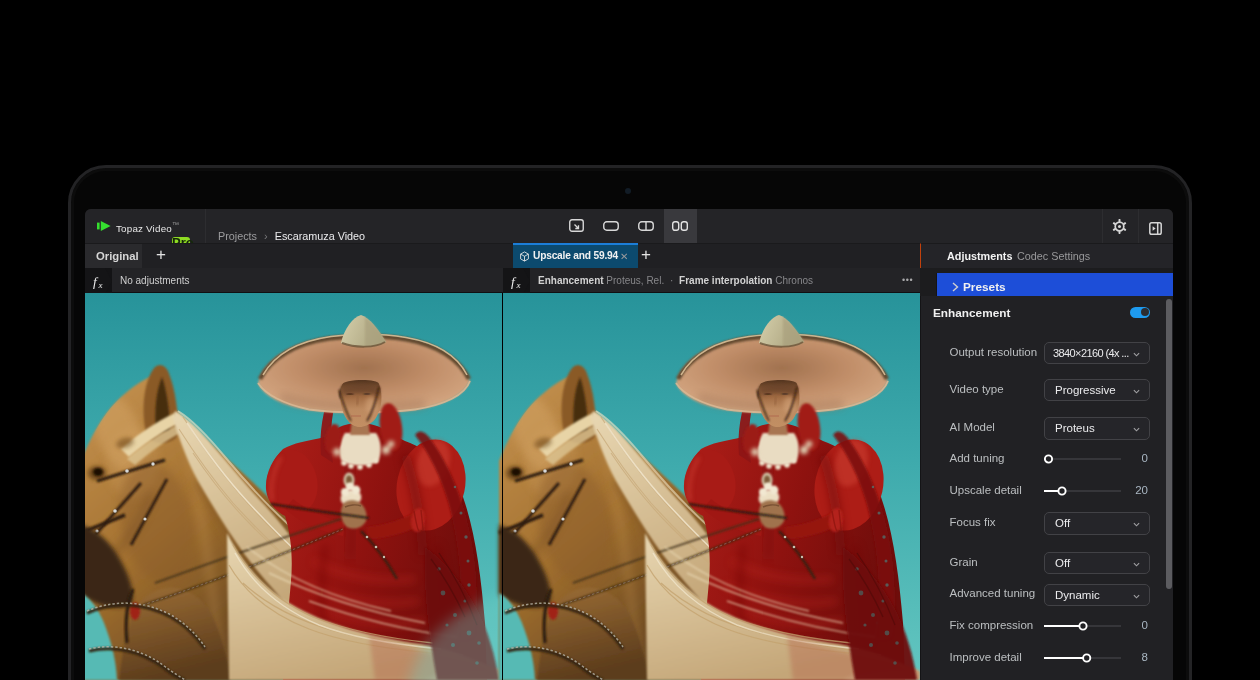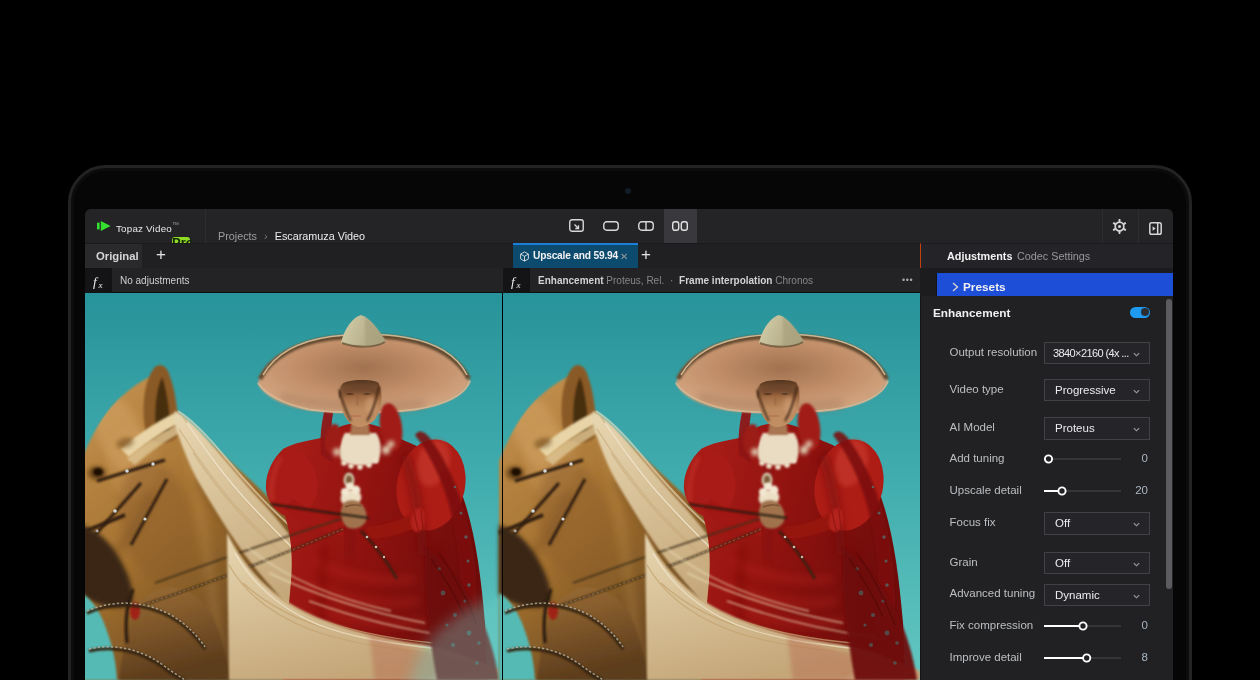--- a/index.html
+++ b/index.html
@@ -55,21 +55,21 @@
   #panel-head .t1 { position:absolute; left:26px; top:6px; font-size:10.8px; font-weight:bold; color:#f3f3f3;}
   #panel-head .t2 { position:absolute; left:96px; top:6px; font-size:10.8px; color:#98989a;}
   #presets { position:absolute; left:835px; top:64px; width:253px; height:28px; background:#1d4ed8;
     border-bottom:1px solid #131315; border-left:1px solid #141416;margin-left:16px;}
   #presets .lbl { position:absolute; left:26px; top:7px; font-size:11.8px; font-weight:bold; color:#f0f0f0;}
   #panel-body { position:absolute; left:835px; top:86.5px; width:253px; height:384.5px; background:#212124;
     border-left:1px solid #141416;}
   .plabel { position:absolute; left:12.5px; font-size:11.5px; color:#bcbfc1;padding-left:16px; }
   .pbold { position:absolute; left:12px; font-size:11.8px; font-weight:bold; color:#f0f0f0; }
   .dropdown { position:absolute; left:123px; width:106px; height:22.5px; background:#252529; overflow:hidden; white-space:nowrap;
-    border:1px solid #424246; border-radius:0; color:#ebebed; font-size:11.5px; line-height:20.5px;
+    border:1px solid #424246; border-radius:5px; color:#ebebed; font-size:11.5px; line-height:20.5px;
     padding-left:10px; }
   .dropdown .dchev { position:absolute; right:9px; top:8px; width:7px; height:7px; }
   .slider { position:absolute; left:123px; width:77px; height:10px; }
   .sval { position:absolute; font-size:11.5px; color:#a9b6c2; width:30px; text-align:right; left:197px;}
   #scrollbar { position:absolute; left:245px; top:3px; width:5.5px; height:290px; background:#5c5c60;
     border-radius:3px; }
   #toggle { position:absolute; left:209px; top:11.5px; width:20px; height:10.5px; background:#1e9bf0;
     border-radius:6px; }
   #toggle::after { content:""; position:absolute; right:1.2px; top:1.2px; width:8.1px; height:8.1px;
     border-radius:50%; background:#2c2d31; }

